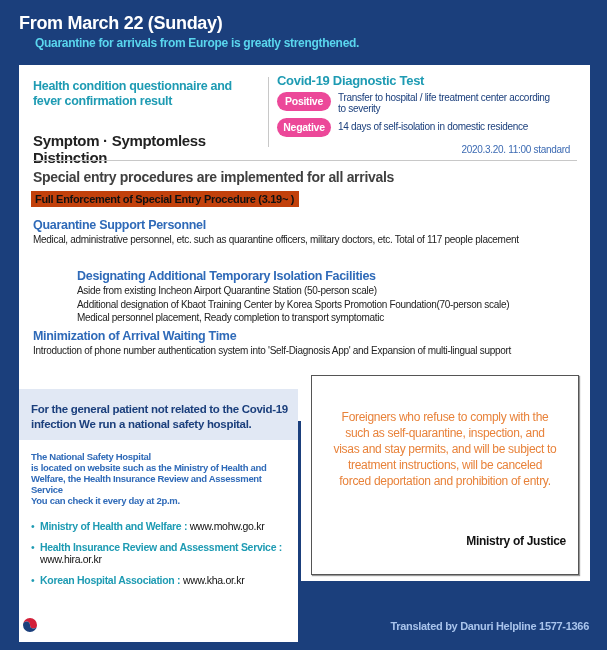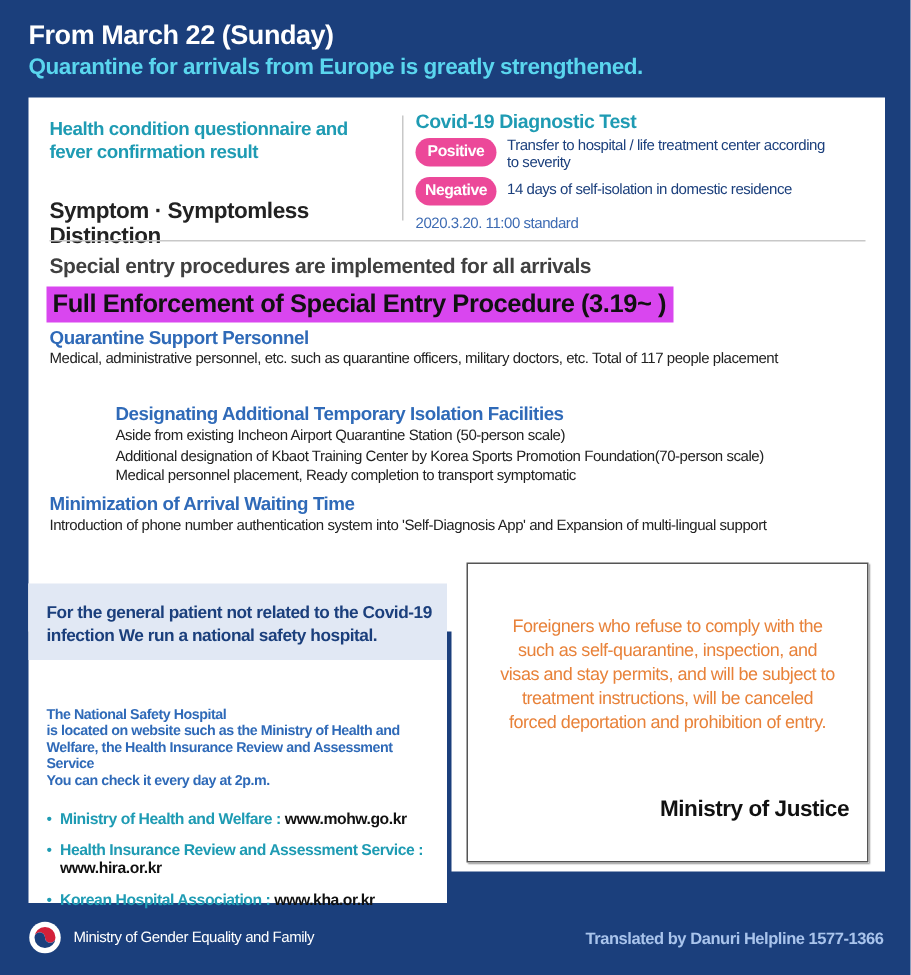--- a/index.html
+++ b/index.html
@@ -8,22 +8,22 @@
     background: #1b3f7c;
     font-family: "Liberation Sans", sans-serif;
     position: relative;
     letter-spacing: -0.3px;
   }
   .subtitle {
     position: absolute; left: 19px; top: 13px;
     color: #ffffff; font-size: 18px; font-weight: bold;
   }
   .title {
-    position: absolute; left: 19px; top: 36px;
-    color: #5ad6ee; font-size: 15px; font-weight: bold;
+    position: absolute; left: 35px; top: 36px;
+    color: #5ad6ee; font-size: 12px; font-weight: bold;
   }
   .main-panel {
     position: absolute; left: 19px; top: 65px; width: 571px; height: 356px;
     background: #ffffff;
   }
   .top-left {
     position: absolute; left: 14px; top: 14px; width: 230px;
   }
   .teal-head {
     color: #1e9bb3; font-size: 12.5px; font-weight: bold; line-height: 15px;
@@ -43,64 +43,64 @@
   .pill {
     background: #ec4899; color: #fff; font-size: 10.5px; font-weight: bold;
     border-radius: 10px; width: 54px; height: 19px; line-height: 19px;
     text-align: center; flex-shrink: 0;
   }
   .test-text {
     color: #1b3f7c; font-size: 10px; line-height: 10.5px; margin-left: 7px; padding-top: 1px;
   }
   .test-row.neg .test-text { padding-top: 4px; }
   .standard {
-    text-align: left; color: #3d6bb3; font-size: 10px; margin-top: 7px; padding-right: 7px;
+    text-align: right; color: #3d6bb3; font-size: 10px; margin-top: 7px; padding-right: 7px;
   }
   .hdivider {
     position: absolute; left: 14px; top: 95px; width: 544px; height: 1px; background: #c8c8c8;
   }
   .special {
     position: absolute; left: 14px; top: 104px;
     font-size: 14px; color: #404040; font-weight: bold;
   }
   .highlight {
-    position: absolute; left: 12px; top: 126px; background: #d946ef;
-    font-size: 17px; font-weight: bold; color: #111; padding: 2px 5px 2px 4px;
+    position: absolute; left: 12px; top: 126px; background: #c2410c;
+    font-size: 11px; font-weight: bold; color: #111; padding: 2px 5px 2px 4px;
   }
   .section { position: absolute; left: 14px; width: 550px; }
   .sec-head { color: #2f6ab8; font-size: 12.5px; font-weight: bold; margin-bottom: 1px; }
   .sec-line { color: #222; font-size: 10px; line-height: 13.5px; }
   .bl-panel {
-    position: absolute; left: 19px; top: 389px; width: 279px; height: 213px; background: #ffffff;
+    position: absolute; left: 19px; top: 389px; width: 279px; height: 253px; background: #ffffff;
   }
   .bl-head {
     background: #e1e8f4; height: 51px; padding: 13px 10px 0 12px;
     color: #1b3f7c; font-size: 11.5px; font-weight: bold; line-height: 15px;
   }
-  .bl-body { padding: 11px 10px 0 12px; margin-top: 20px; }
+  .bl-body { padding: 11px 10px 0 12px; }
   .bl-info { color: #2f6ab8; font-size: 9.5px; line-height: 11px; font-weight: bold; }
   .link-list { margin-top: 14px; list-style: none; }
   .link-item { font-size: 10.5px; line-height: 12px; margin-bottom: 9px; position: relative; padding-left: 9px; }
   .bullet { position: absolute; left: 0; top: 0; color: #1e9bb3; }
   .link-name { color: #1e9bb3; font-weight: bold; }
-  .link-url { color: #111; font-weight: bold; }
+  .link-url { color: #111; font-weight: normal; }
   .br-panel {
     position: absolute; left: 301px; top: 368px; width: 289px; height: 213px; background: #ffffff;
   }
   .br-box {
     position: absolute; left: 10px; top: 7px; width: 268px; height: 200px;
     border: 1px solid #555; box-shadow: 1px 1px 1px #999;
   }
   .warn-text {
     position: absolute; left: 6px; right: 6px; top: 33px;
     text-align: center; color: #e8823a; font-size: 12px; line-height: 16px;
   }
   .moj {
     position: absolute; right: 12px; bottom: 26px;
-    font-size: 15px; font-weight: bold; color: #111;
+    font-size: 12px; font-weight: bold; color: #111;
   }
   .footer-left { position: absolute; left: 19px; top: 614px; display: flex; align-items: center; }
   .logo { width: 22px; height: 22px; }
   .footer-org { color: #ffffff; font-size: 10px; margin-left: 8px; }
   .footer-right {
     position: absolute; right: 18px; top: 620px; color: #a9c4ec; font-size: 11px; font-weight: bold;
   }
 </style>
 </head>
 <body>

